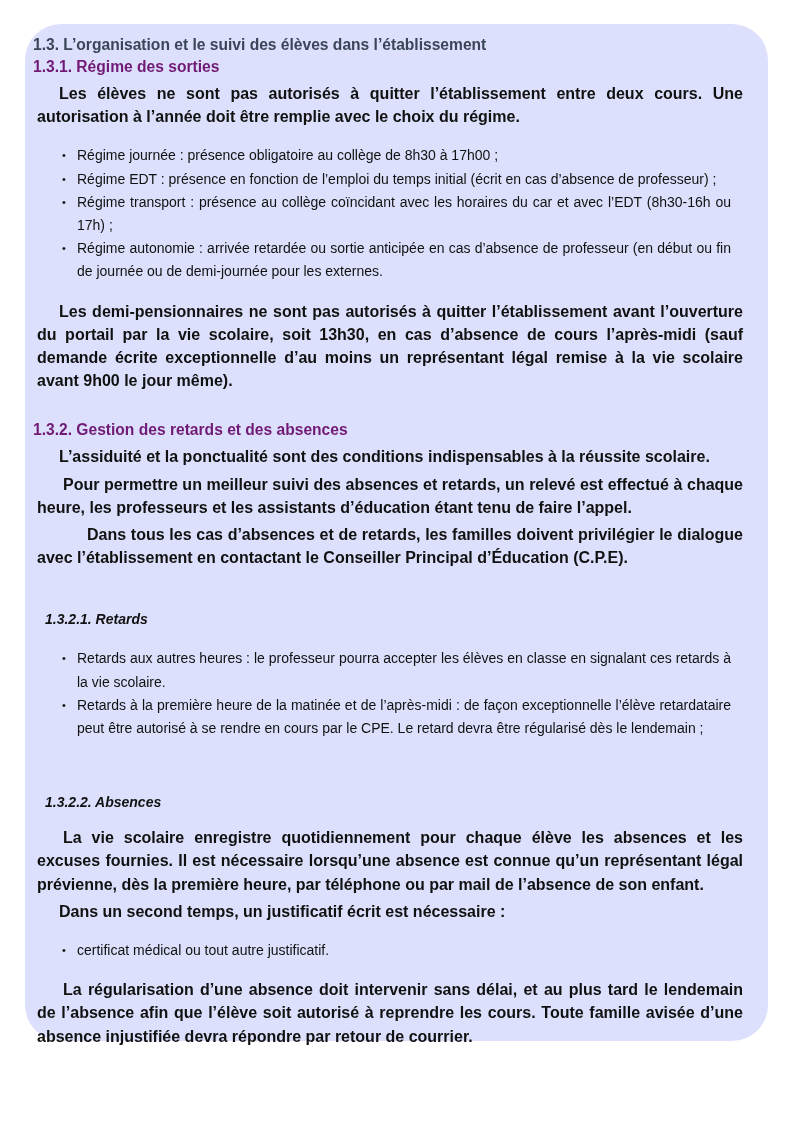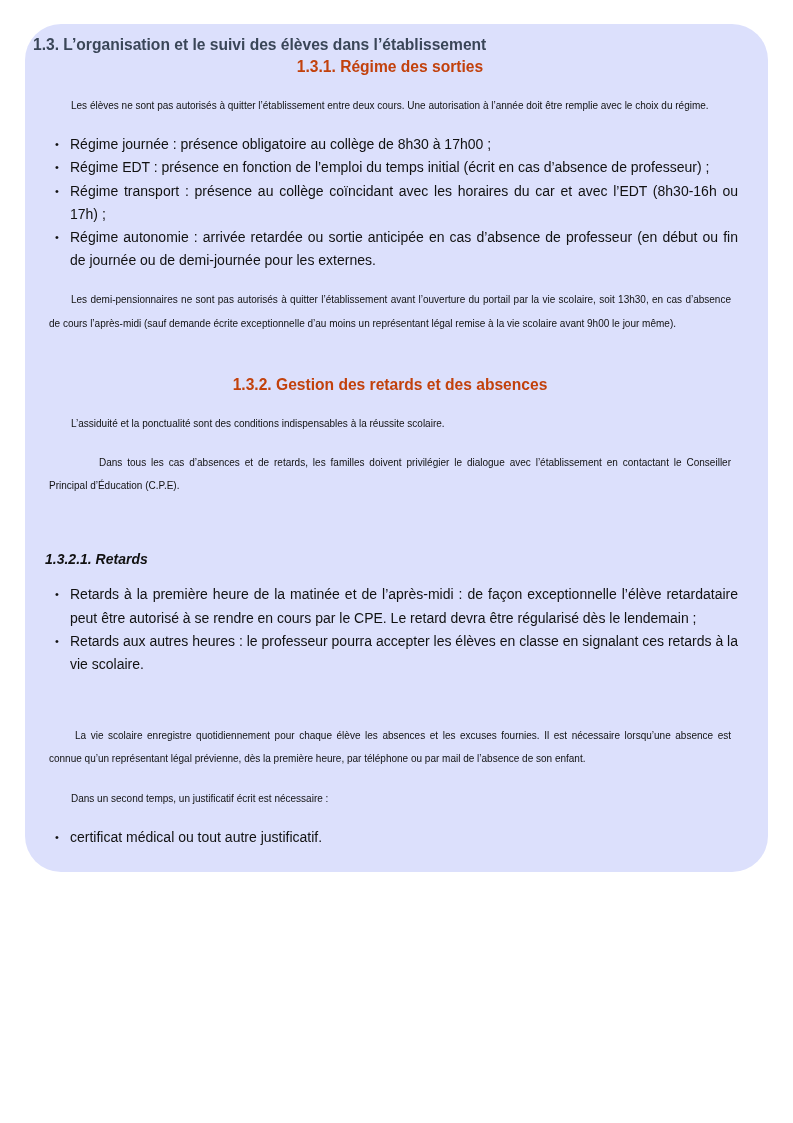--- a/index.html
+++ b/index.html
@@ -1,28 +1,28 @@
 <!DOCTYPE html>
 <html><head>
 <meta charset="utf-8">
 <style>
   html, body { margin: 0; padding: 0; background: #ffffff; }
   body { width: 793px; height: 1123px; position: relative; overflow: hidden;
          font-family: "Liberation Sans", "DejaVu Sans", sans-serif; color: #111; }
-  .box { position: absolute; left: 25px; top: 24px; width: 743px; height: 848px;
+  .box { position: absolute; left: 25px; top: 24px; width: 743px; height: 1017px;
          background: #dce0fc; border-radius: 36px; box-sizing: border-box;
          padding: 10px 21px 0 8px; }
   .h1 { font-weight: bold; font-size: 15.6px; color: #3a4658; line-height: 22px; margin: 0; }
-  .h2 { font-weight: bold; font-size: 15.6px; color: #c2410c; line-height: 22px; margin: 0; text-align: center; }
+  .h2 { font-weight: bold; font-size: 15.6px; color: #701a75; line-height: 22px; margin: 0; }
   .h3 { font-style: italic; font-size: 14px; color: #111; line-height: 23px; margin: 12px; }
-  p { margin: 16px; font-size: 10px; line-height: 23.2px; text-align: justify; }
+  p { margin: 4px; font-size: 16px; line-height: 23.2px; text-align: justify; font-weight: bold; }
   .ind { text-indent: 22px; }
   .ind2 { text-indent: 26px; }
   .ind3 { text-indent: 50px; }
-  ul { margin: 9px; padding: 0 0 0 28px; list-style: none; }
+  ul { margin: 16px; padding: 0 0 0 28px; list-style: none; }
   li { position: relative; font-size: 14px; line-height: 23.2px; text-align: justify; }
   li::before { content: "\2022"; position: absolute; left: -15px; top: 0; font-size: 11px; }
   .gap { height: 23px; }
 </style>
 </head>
 <body>
 
 <div class="box">
   <h1 class="h1">1.3. L’organisation et le suivi des élèves dans l’établissement</h1>
 
@@ -33,30 +33,33 @@
     <li>Régime EDT : présence en fonction de l’emploi du temps initial (écrit en cas d’absence de professeur) ;</li>
     <li>Régime transport : présence au collège coïncidant avec les horaires du car et avec l’EDT (8h30-16h ou 17h) ;</li>
     <li>Régime autonomie : arrivée retardée ou sortie anticipée en cas d’absence de professeur (en début ou fin de journée ou de demi-journée pour les externes.</li>
   </ul>
   <p class="ind">Les demi-pensionnaires ne sont pas autorisés à quitter l’établissement avant l’ouverture du portail par la vie scolaire, soit 13h30, en cas d’absence de cours l’après-midi (sauf demande écrite exceptionnelle d’au moins un représentant légal remise à la vie scolaire avant 9h00 le jour même).</p>
 
   <div class="gap"></div>
 
   <h2 class="h2">1.3.2. Gestion des retards et des absences</h2>
   <p class="ind">L’assiduité et la ponctualité sont des conditions indispensables à la réussite scolaire.</p>
+  <p class="ind2">Pour permettre un meilleur suivi des absences et retards, un relevé est effectué à chaque heure, les professeurs et les assistants d’éducation étant tenu de faire l’appel.</p>
   <p class="ind3">Dans tous les cas d’absences et de retards, les familles doivent privilégier le dialogue avec l’établissement en contactant le Conseiller Principal d’Éducation (C.P.E).</p>
 
   <div class="gap"></div>
 
   <h3 class="h3">1.3.2.1. Retards</h3>
   <ul>
+    <li>Retards aux autres heures : le professeur pourra accepter les élèves en classe en signalant ces retards à la vie scolaire.</li>
     <li>Retards à la première heure de la matinée et de l’après-midi : de façon exceptionnelle l’élève retardataire peut être autorisé à se rendre en cours par le CPE. Le retard devra être régularisé dès le lendemain ;</li>
-    <li>Retards aux autres heures : le professeur pourra accepter les élèves en classe en signalant ces retards à la vie scolaire.</li>
   </ul>
 
   <div class="gap"></div>
 
+  <h3 class="h3">1.3.2.2. Absences</h3>
   <p class="ind2">La vie scolaire enregistre quotidiennement pour chaque élève les absences et les excuses fournies. Il est nécessaire lorsqu’une absence est connue qu’un représentant légal prévienne, dès la première heure, par téléphone ou par mail de l’absence de son enfant.</p>
   <p class="ind">Dans un second temps, un justificatif écrit est nécessaire :</p>
   <ul>
     <li>certificat médical ou tout autre justificatif.</li>
   </ul>
+  <p class="ind2">La régularisation d’une absence doit intervenir sans délai, et au plus tard le lendemain de l’absence afin que l’élève soit autorisé à reprendre les cours. Toute famille avisée d’une absence injustifiée devra répondre par retour de courrier.</p>
 </div>
 
 </body></html>

